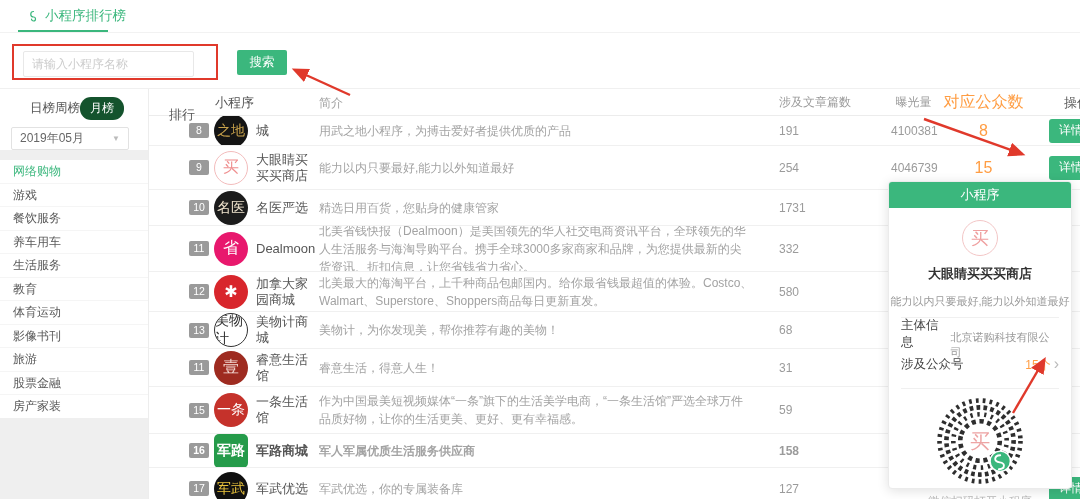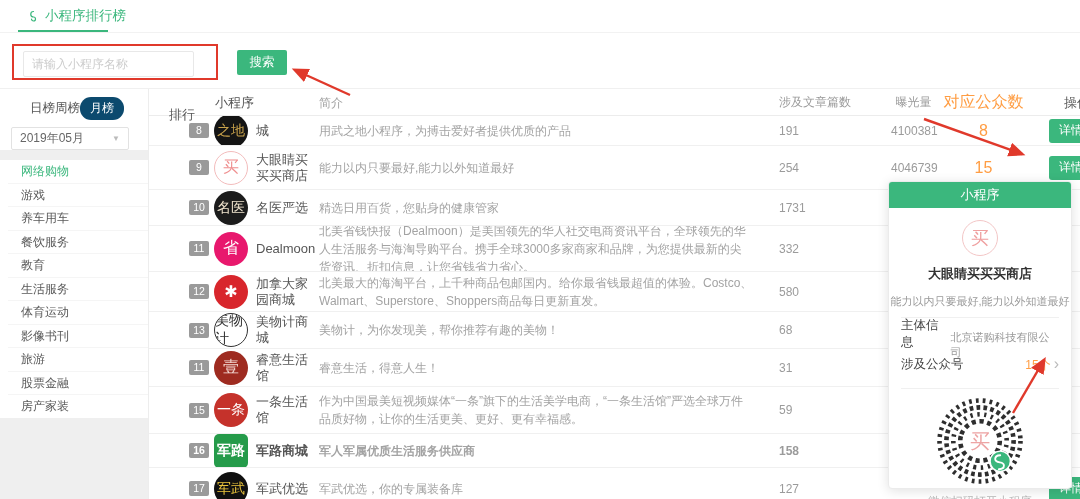--- a/index.html
+++ b/index.html
@@ -16,25 +16,25 @@
   .search-input { position:absolute; left:23px; top:18px; width:171px; height:23px; border:1px solid #e8e8e8; border-radius:2px; padding:12px 8px; font-size:12px; color:#666; outline:none; }
   .search-input::placeholder { color:#ccc; }
   .search-btn { position:absolute; left:237px; top:17px; width:50px; height:25px; background:#3bb77d; color:#fff; border:none; border-radius:2px; font-size:12.5px; cursor:pointer; }
   .red-box { position:absolute; left:12px; top:44px; width:206px; height:36px; border:2px solid #e0392b; z-index:40; pointer-events:none; }
 
   
   .sidebar { position:absolute; left:0; top:90px; width:148px; height:409px; }
   .side-vline { position:absolute; left:148px; top:89px; width:1px; height:410px; background:#ededed; }
   .rank-tabs { position:absolute; left:0; top:6px; width:148px; height:24px; display:flex; align-items:center; padding-left:30px; }
   .rank-tab { font-size:12.5px; color:#555; cursor:pointer; }
-  .rank-tab.active { background:#0c4a6e; color:#fff; border-radius:11px; padding:3px 10px; font-size:12px; }
+  .rank-tab.active { background:#14532d; color:#fff; border-radius:11px; padding:3px 10px; font-size:12px; }
   .date-select { position:absolute; left:11px; top:37px; width:118px; height:23px; border:1px solid #e2e2e2; border-radius:2px; display:flex; align-items:center; justify-content:space-between; padding:0 8px; font-size:12px; color:#666; background:#fff; cursor:pointer; }
   .caret { font-size:8px; color:#bbb; }
   .gray-gap { position:absolute; left:0; top:60px; width:148px; height:10px; background:#efefef; }
-  .cat-list { position:absolute; left:8px; top:70px; width:148px; background:#fff; }
+  .cat-list { position:absolute; left:0; top:70px; width:148px; background:#fff; }
   .cat-item { height:23.5px; line-height:22.5px; padding-left:13px; font-size:12px; color:#595959; border-bottom:1px solid #f5f5f5; cursor:pointer; background:#fff; }
   .cat-item.active { color:#3bb77d; }
   .gray-bottom { position:absolute; left:0; top:328px; width:148px; height:81px; background:#efefef; }
 
   
   .main { position:absolute; left:149px; top:90px; width:931px; height:409px; overflow:hidden; background:#fff; }
   .thead { display:flex; height:26px; align-items:center; border-bottom:1px solid #ececec; font-size:13px; color:#555; }
   .c { flex:none; }
   .c-rank { width:65px; }
   .c-app  { width:105px; }
@@ -115,24 +115,24 @@
       <span class="rank-tab active">月榜</span>
     </div>
     <div class="date-select">
       <span>2019年05月</span>
       <span class="caret">▼</span>
     </div>
     <div class="gray-gap"></div>
     <div class="cat-list" id="catList">
         <div class="cat-item active">网络购物</div>
         <div class="cat-item">游戏</div>
+        <div class="cat-item">餐饮服务</div>
         <div class="cat-item">养车用车</div>
-        <div class="cat-item">餐饮服务</div>
+        <div class="cat-item">生活服务</div>
         <div class="cat-item">教育</div>
-        <div class="cat-item">生活服务</div>
         <div class="cat-item">体育运动</div>
         <div class="cat-item">影像书刊</div>
         <div class="cat-item">旅游</div>
         <div class="cat-item">股票金融</div>
         <div class="cat-item">房产家装</div>
       </div>
     <div class="gray-bottom"></div>
   </div>
   <div class="side-vline"></div>
 

